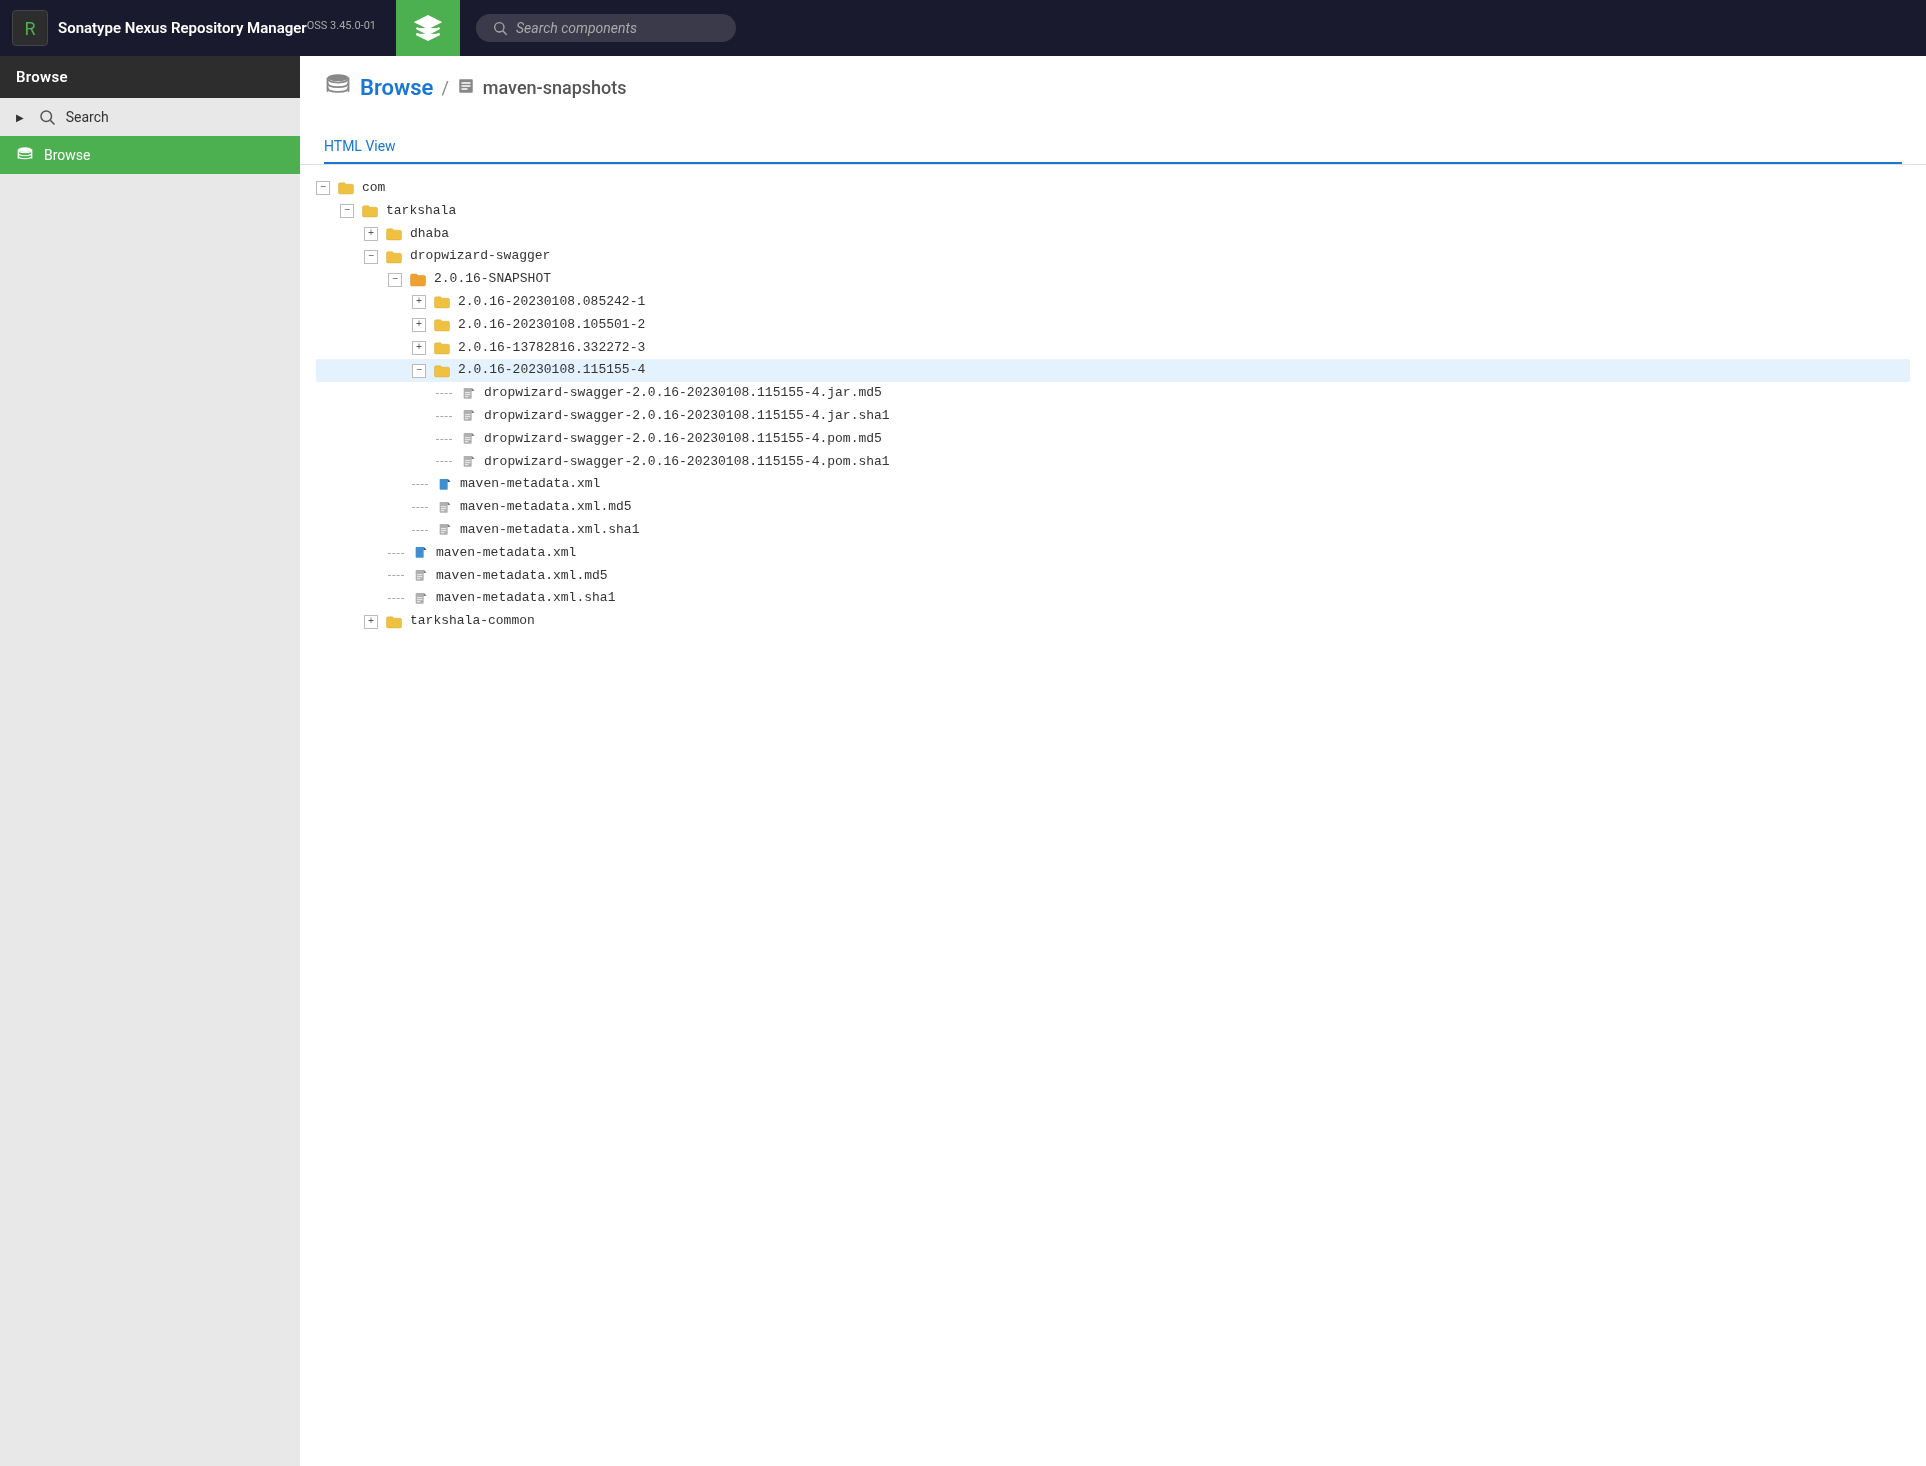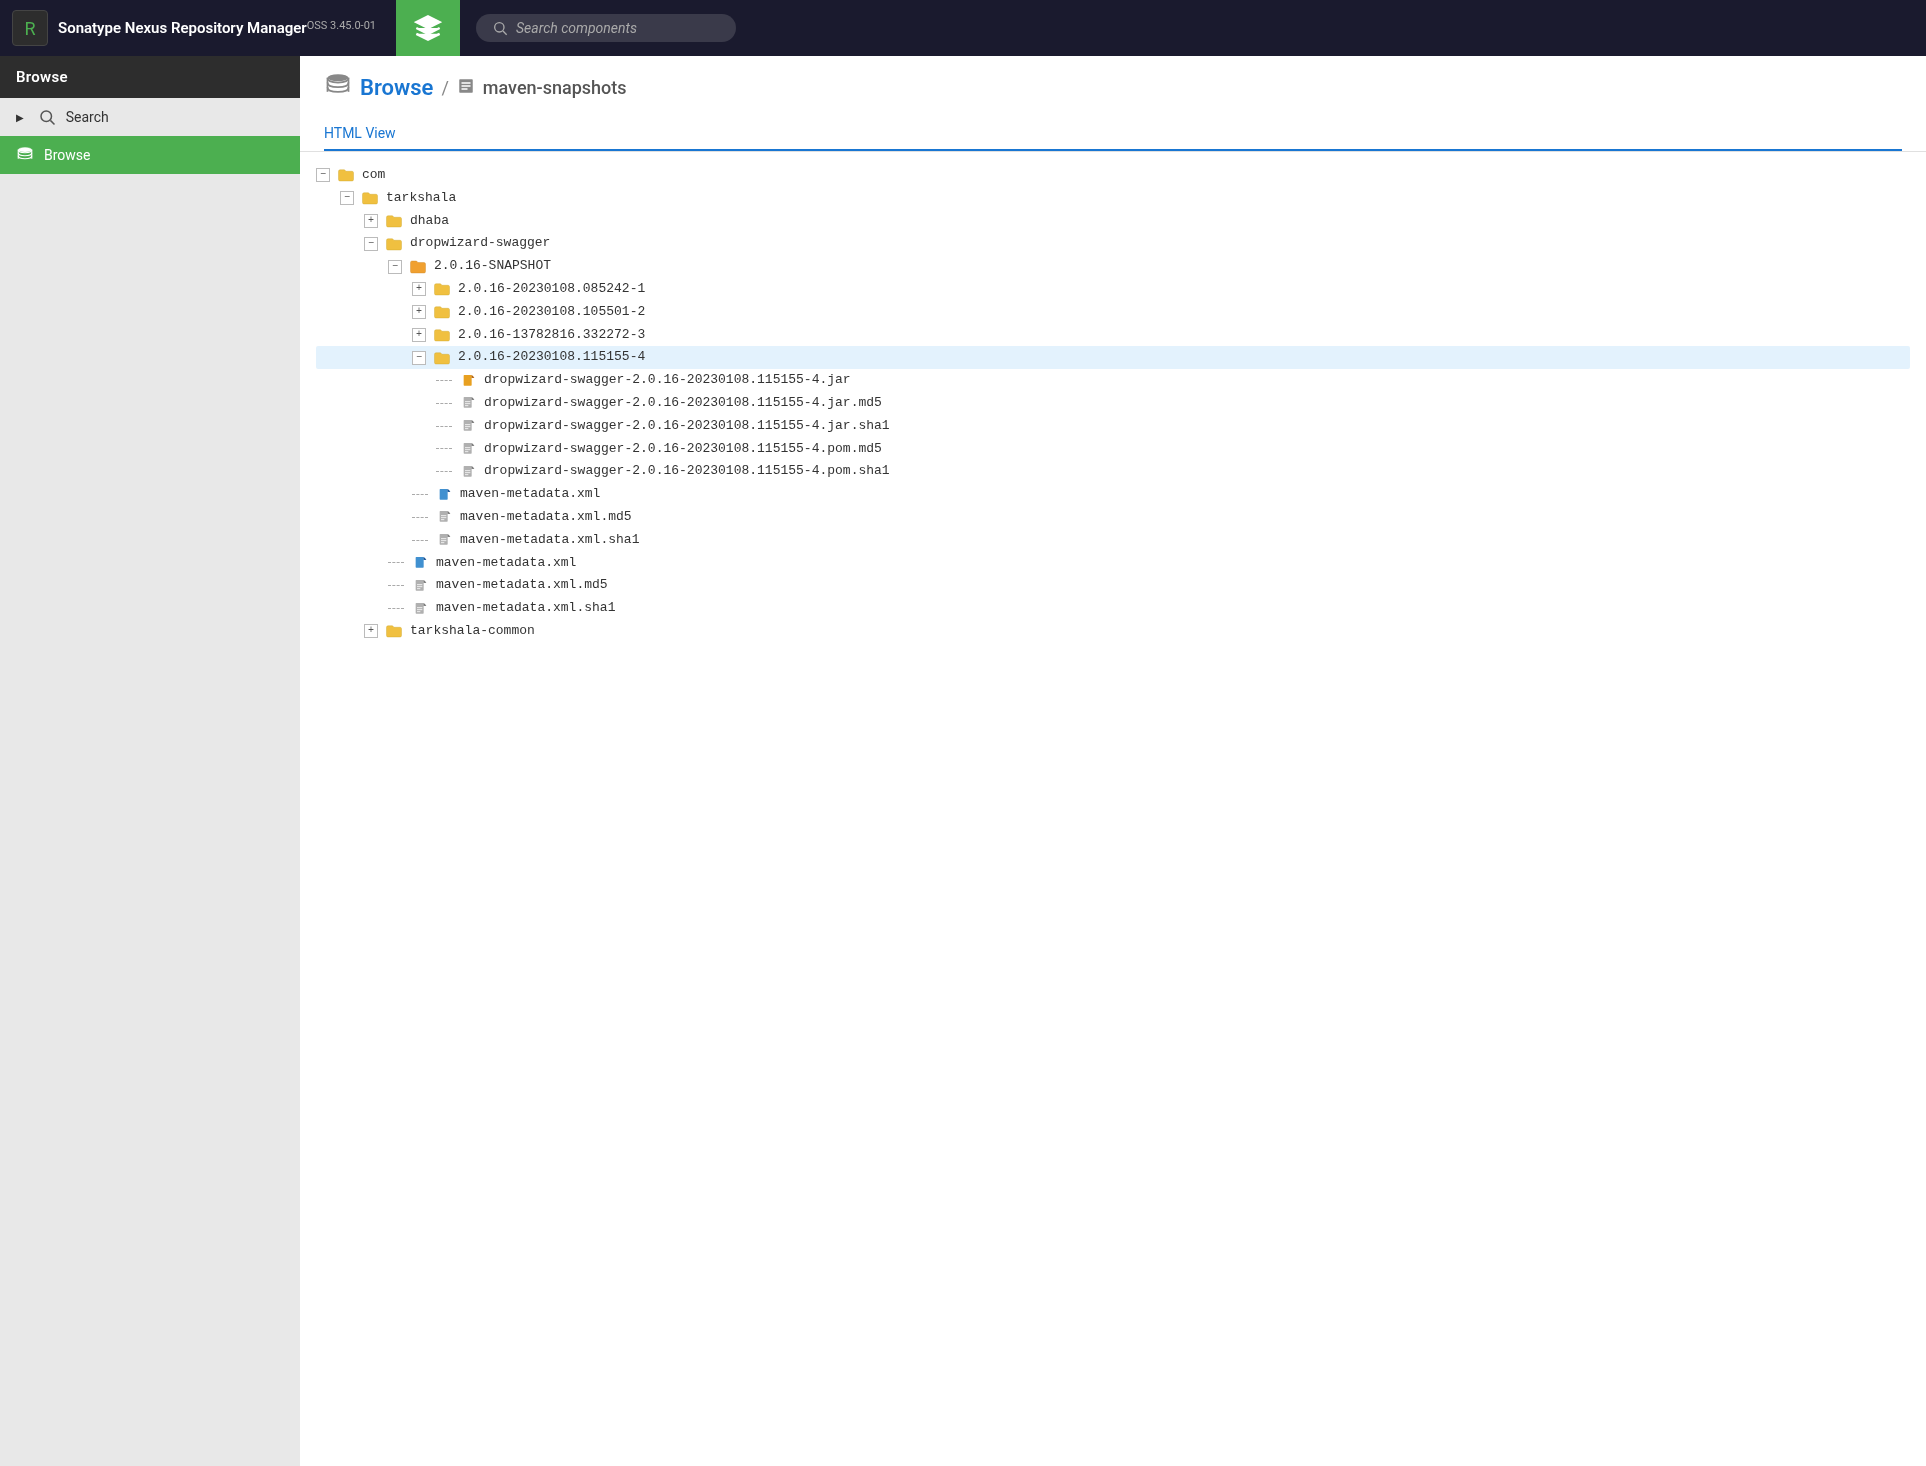--- a/index.html
+++ b/index.html
@@ -133,21 +133,21 @@
     #breadcrumb-separator { font-size: 18px; color: #888; }
     #breadcrumb-repo-icon svg { width: 18px; height: 18px; fill: #888; }
     #breadcrumb-repo-name { font-size: 18px; color: #555; font-weight: 500; }
     #html-view-tab {
       display: inline-block;
       padding: 6px 0 8px 0;
       color: #1976d2;
       font-size: 14px;
       border-bottom: 2px solid #1976d2;
       cursor: pointer;
-      margin-top: 4px;
+      margin-top: 17px;
     }
 
     
     #tree-container {
       padding: 12px 16px;
       font-family: 'Courier New', Courier, monospace;
       font-size: 13px;
       line-height: 1.6;
     }
 
@@ -372,37 +372,20 @@
         </div>
         <div class="tree-line">
           <span class="tree-indent" style="display:inline-block;width:20px;border-left:1px dashed #ccc;height:100%;"></span>
           <span class="tree-indent" style="display:inline-block;width:20px;border-left:1px dashed #ccc;height:100%;"></span>
           <span class="tree-indent" style="display:inline-block;width:20px;border-left:1px dashed #ccc;height:100%;"></span>
           <span class="tree-indent" style="display:inline-block;width:20px;border-left:1px dashed #ccc;height:100%;"></span>
           <span class="tree-indent" style="display:inline-block;width:20px;border-left:1px dashed #ccc;height:100%;"></span>
           <span style="display:inline-block;width:16px;height:1px;border-bottom:1px dashed #aaa;margin-right:2px;vertical-align:middle;"></span>
           <span style="display:inline-flex;align-items:center;margin:0 3px;">
             <svg viewBox="0 0 24 24" xmlns="http://www.w3.org/2000/svg" style="width:16px;height:16px;">
-      <rect x="4" y="3" width="12" height="16" rx="1" fill="#e8a020"></rect>
-      <polygon points="16,3 20,7 16,7" fill="#c07010"></polygon>
-      <rect x="16" y="3" width="4" height="4" fill="none"></rect>
-      <path d="M16 3 L16 7 L20 7" fill="#b06010"></path>
-    </svg>
-          </span>
-          <span class="tree-label">dropwizard-swagger-2.0.16-20230108.115155-4.jar</span>
-        </div>
-        <div class="tree-line">
-          <span class="tree-indent" style="display:inline-block;width:20px;border-left:1px dashed #ccc;height:100%;"></span>
-          <span class="tree-indent" style="display:inline-block;width:20px;border-left:1px dashed #ccc;height:100%;"></span>
-          <span class="tree-indent" style="display:inline-block;width:20px;border-left:1px dashed #ccc;height:100%;"></span>
-          <span class="tree-indent" style="display:inline-block;width:20px;border-left:1px dashed #ccc;height:100%;"></span>
-          <span class="tree-indent" style="display:inline-block;width:20px;border-left:1px dashed #ccc;height:100%;"></span>
-          <span style="display:inline-block;width:16px;height:1px;border-bottom:1px dashed #aaa;margin-right:2px;vertical-align:middle;"></span>
-          <span style="display:inline-flex;align-items:center;margin:0 3px;">
-            <svg viewBox="0 0 24 24" xmlns="http://www.w3.org/2000/svg" style="width:16px;height:16px;">
       <rect x="4" y="3" width="12" height="16" rx="1" fill="#b0b0b0"></rect>
       <polygon points="16,3 20,7 16,7" fill="#888"></polygon>
       <path d="M16 3 L16 7 L20 7" fill="#777"></path>
       <line x1="6" y1="10" x2="14" y2="10" stroke="white" stroke-width="1.2"></line>
       <line x1="6" y1="13" x2="14" y2="13" stroke="white" stroke-width="1.2"></line>
       <line x1="6" y1="16" x2="11" y2="16" stroke="white" stroke-width="1.2"></line>
     </svg>
           </span>
           <span class="tree-label">dropwizard-swagger-2.0.16-20230108.115155-4.jar.md5</span>
         </div>

